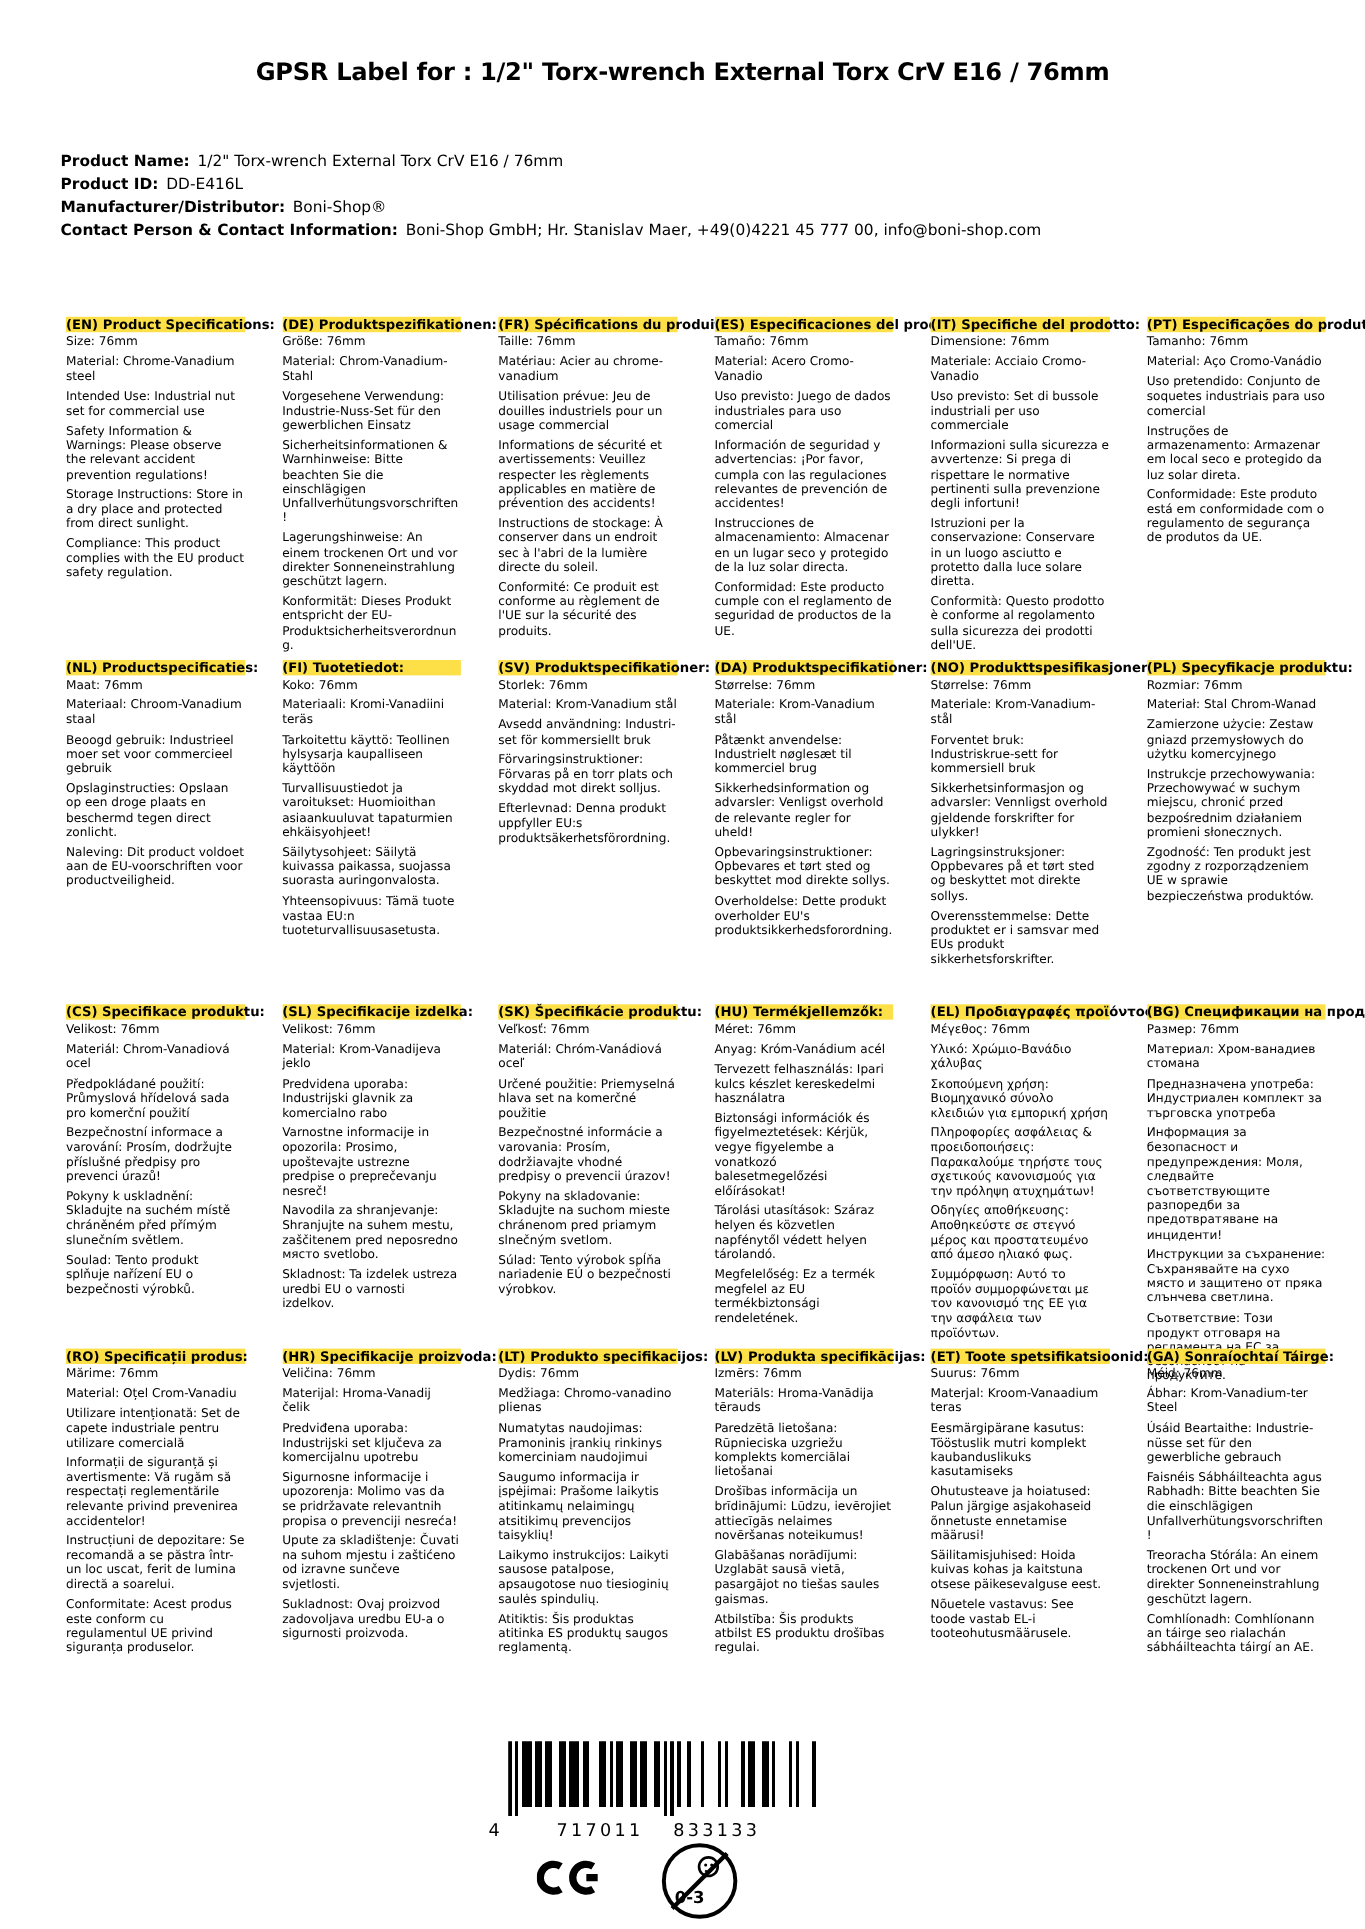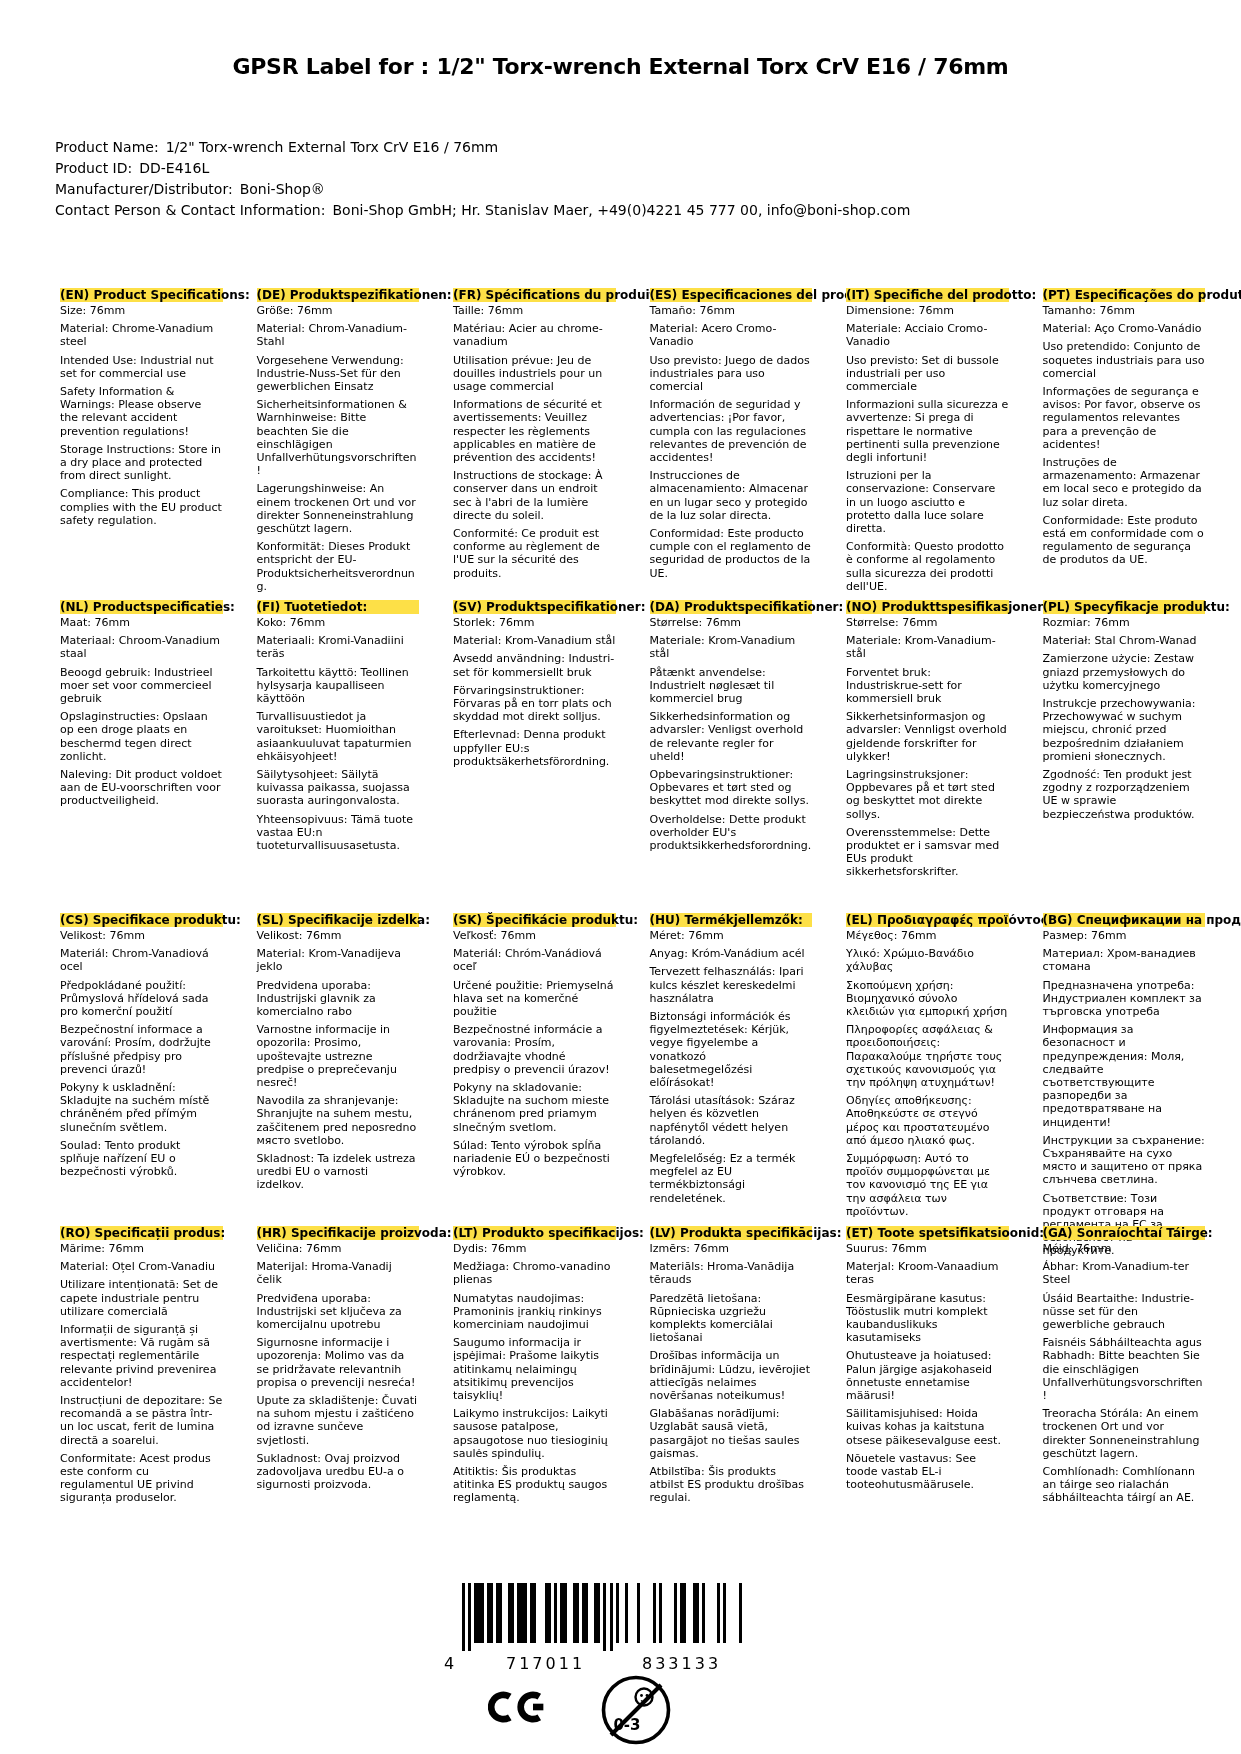--- a/index.html
+++ b/index.html
@@ -7,41 +7,41 @@
     width:1241px;height:1754px;position:relative;overflow:hidden;
     background:#ffffff;color:#000;
     font-family:"DejaVu Sans",sans-serif;
   }
   .title{
     position:absolute;top:54px;left:0;width:100%;margin:0;
     text-align:center;font-size:22px;font-weight:bold;letter-spacing:-0.3px;
   }
   .info{position:absolute;top:137px;left:55px;right:40px}
   .info-line{font-size:14px;line-height:21px}
-  .info-line .lbl{font-weight:normal;margin-right:7px}
+  .info-line .lbl{font-weight:bold;margin-right:7px}
   .grid{
     position:absolute;top:288px;left:60px;
     display:grid;grid-template-columns:repeat(6,196.5px);
     grid-template-rows:312px 313px 313px auto;
   }
   .block{padding-right:34px}
   .bh{
     font-weight:bold;font-size:12px;line-height:14px;margin-bottom:2px;
     white-space:nowrap;background:#fde047;position:relative;
   }
   .block p{
     margin:0 0 5px 0;font-size:11px;line-height:13.2px;
     overflow-wrap:break-word;word-wrap:break-word;
   }
   .barcode-wrap{position:absolute;left:462px;top:1583px;width:292px;height:68px}
   .barcode-wrap svg{width:100%;height:100%;display:block}
   .bc-digit{position:absolute;font-size:16px;letter-spacing:3px;top:1654px}
   #bcd1{left:444px}
   #bcd2{left:506px}
-  #bcd3{left:642px}
+  #bcd3{left:612px}
   .ce{position:absolute;left:488px;top:1684px;width:62px;height:46px}
   .age{position:absolute;left:600px;top:1674px;width:72px;height:72px}
   .age text{font-family:"DejaVu Sans",sans-serif}
 </style>
 </head>
 <body>
 
 <h1 class="title">GPSR Label for : 1/2" Torx-wrench External Torx CrV E16 / 76mm</h1>
 
 <div class="info">
@@ -95,21 +95,20 @@
       <p>Uso previsto: Set di bussole industriali per uso commerciale</p>
       <p>Informazioni sulla sicurezza e avvertenze: Si prega di rispettare le normative pertinenti sulla prevenzione degli infortuni!</p>
       <p>Istruzioni per la conservazione: Conservare in un luogo asciutto e protetto dalla luce solare diretta.</p>
       <p>Conformità: Questo prodotto è conforme al regolamento sulla sicurezza dei prodotti dell'UE.</p>
     </div>
     <div class="block">
       <div class="bh">(PT) Especificações do produto:</div>
       <p>Tamanho: 76mm</p>
       <p>Material: Aço Cromo-Vanádio</p>
       <p>Uso pretendido: Conjunto de soquetes industriais para uso comercial</p>
-      <p>Informações de segurança e avisos: Por favor, observe os regulamentos relevantes para a prevenção de acidentes!</p>
       <p>Instruções de armazenamento: Armazenar em local seco e protegido da luz solar direta.</p>
       <p>Conformidade: Este produto está em conformidade com o regulamento de segurança de produtos da UE.</p>
     </div>
     <div class="block">
       <div class="bh">(NL) Productspecificaties:</div>
       <p>Maat: 76mm</p>
       <p>Materiaal: Chroom-Vanadium staal</p>
       <p>Beoogd gebruik: Industrieel moer set voor commercieel gebruik</p>
       <p>Opslaginstructies: Opslaan op een droge plaats en beschermd tegen direct zonlicht.</p>
       <p>Naleving: Dit product voldoet aan de EU-voorschriften voor productveiligheid.</p>

